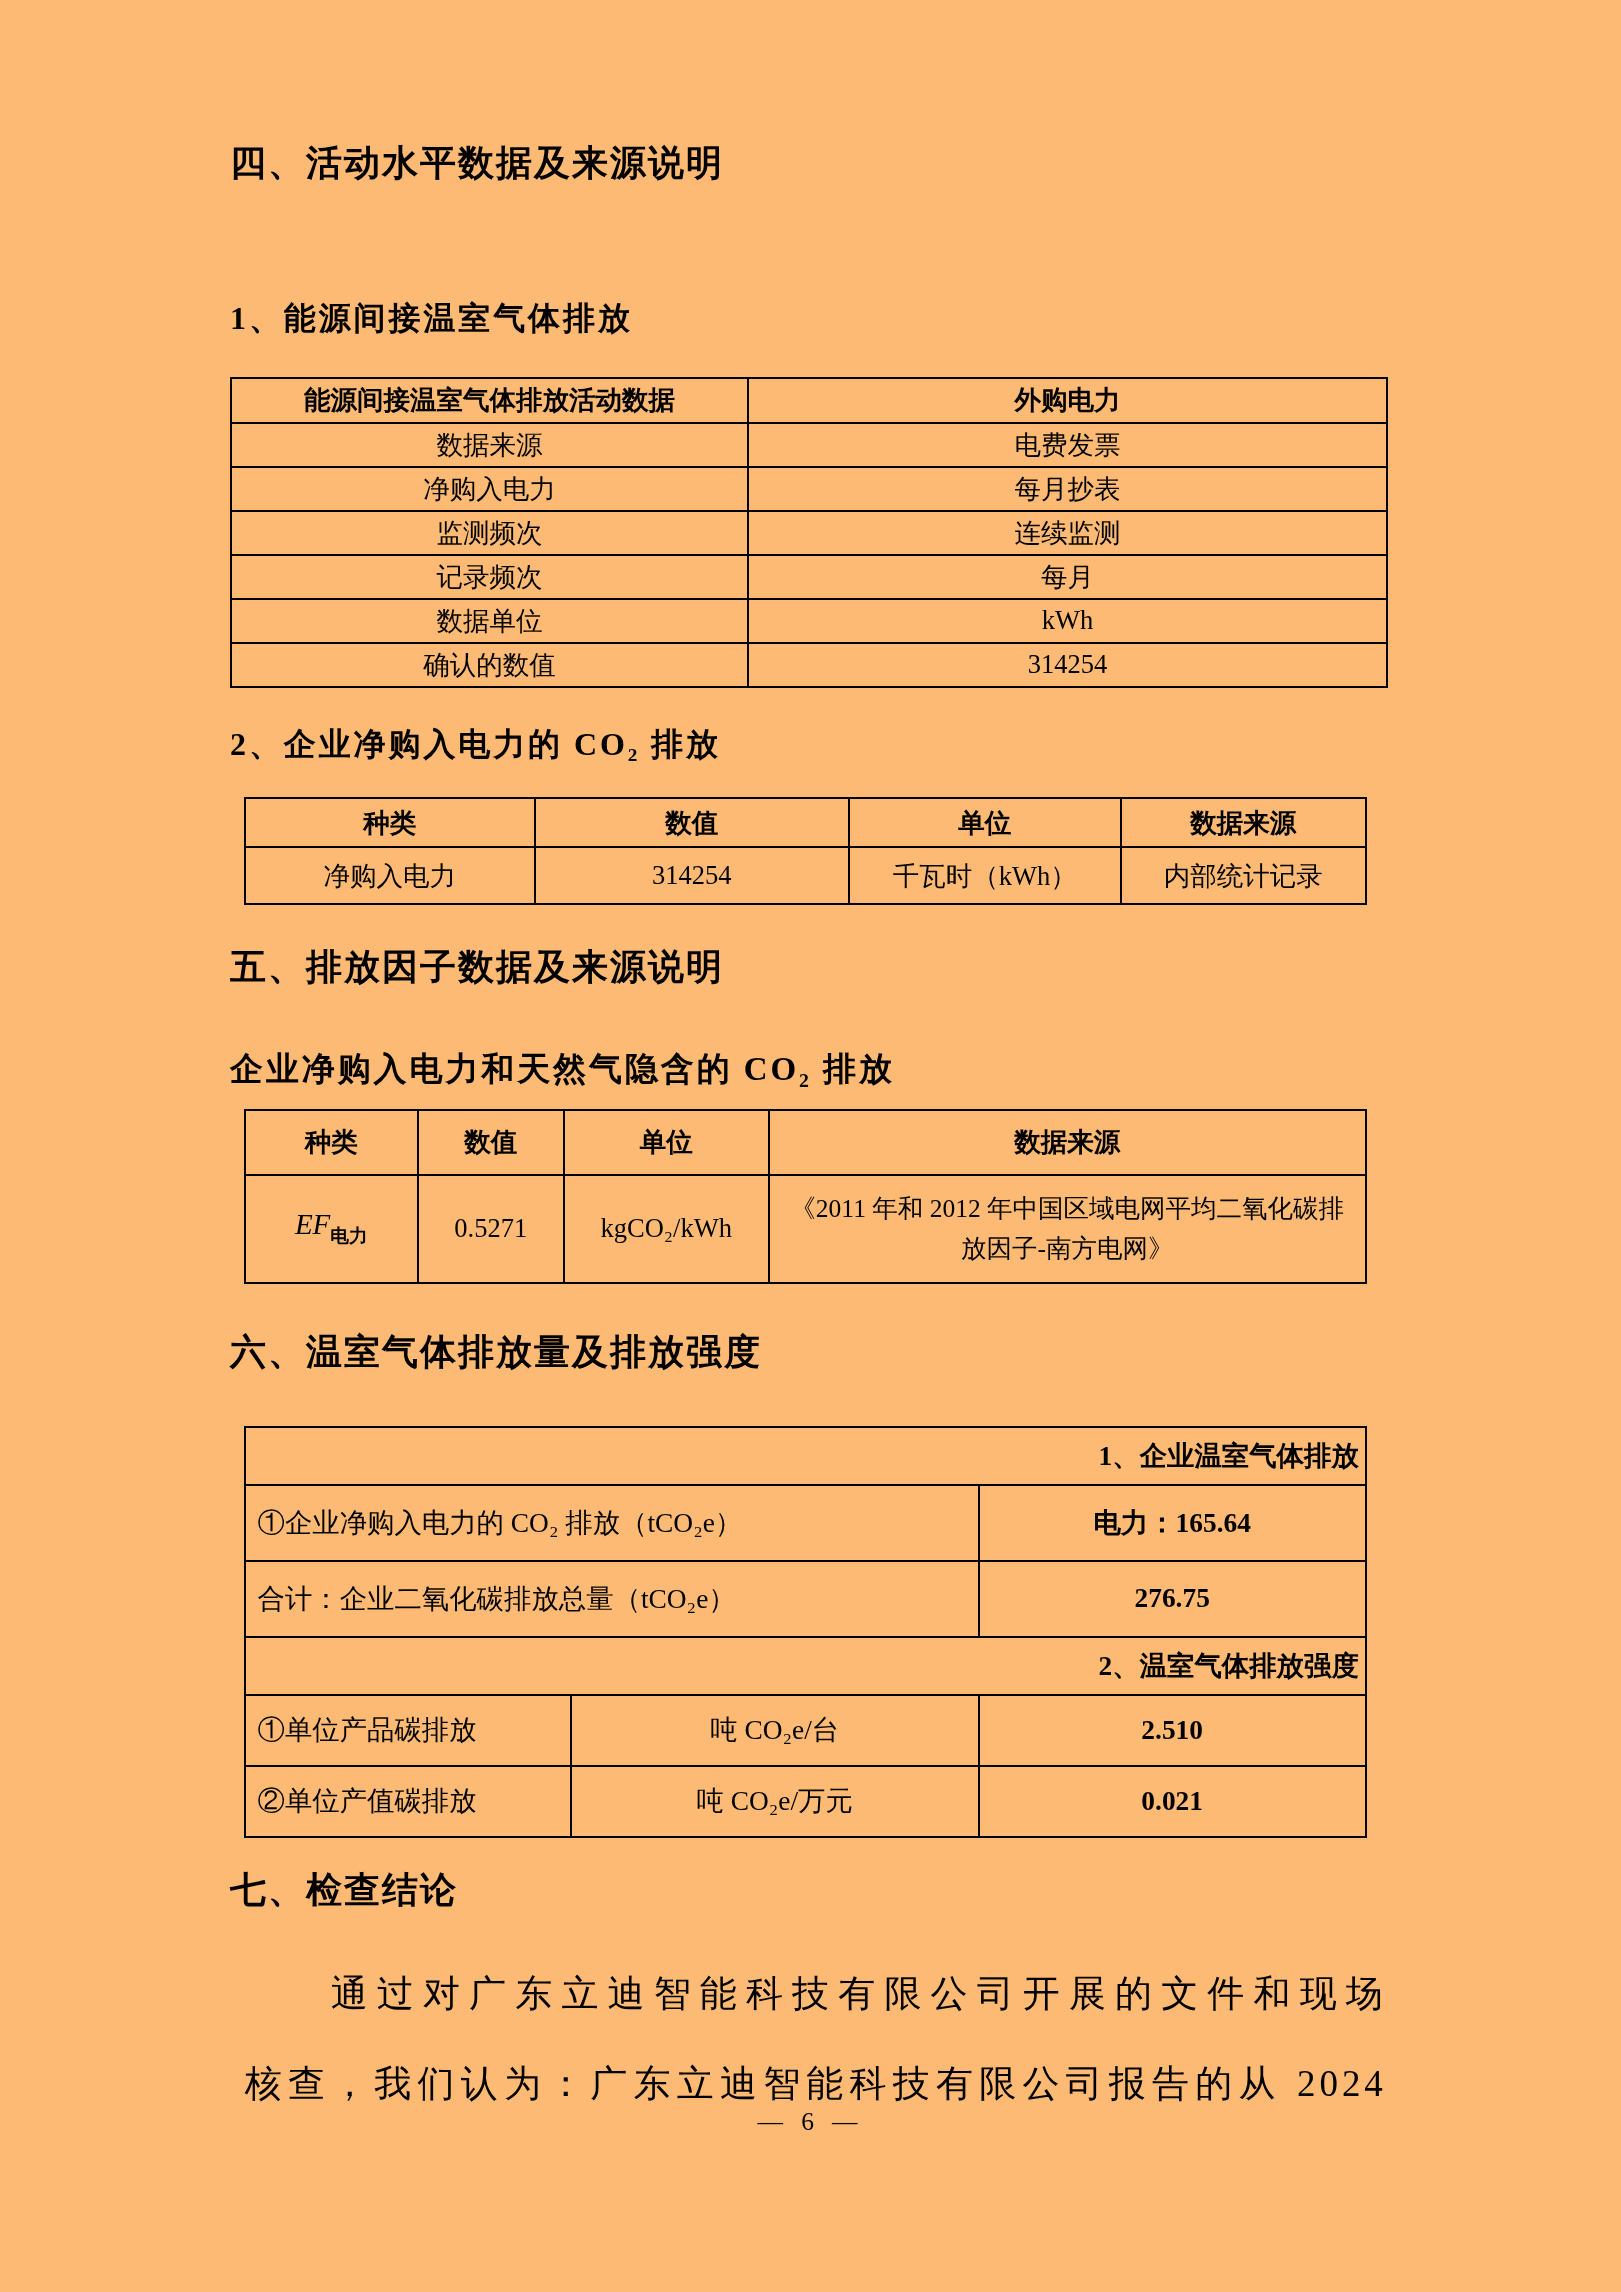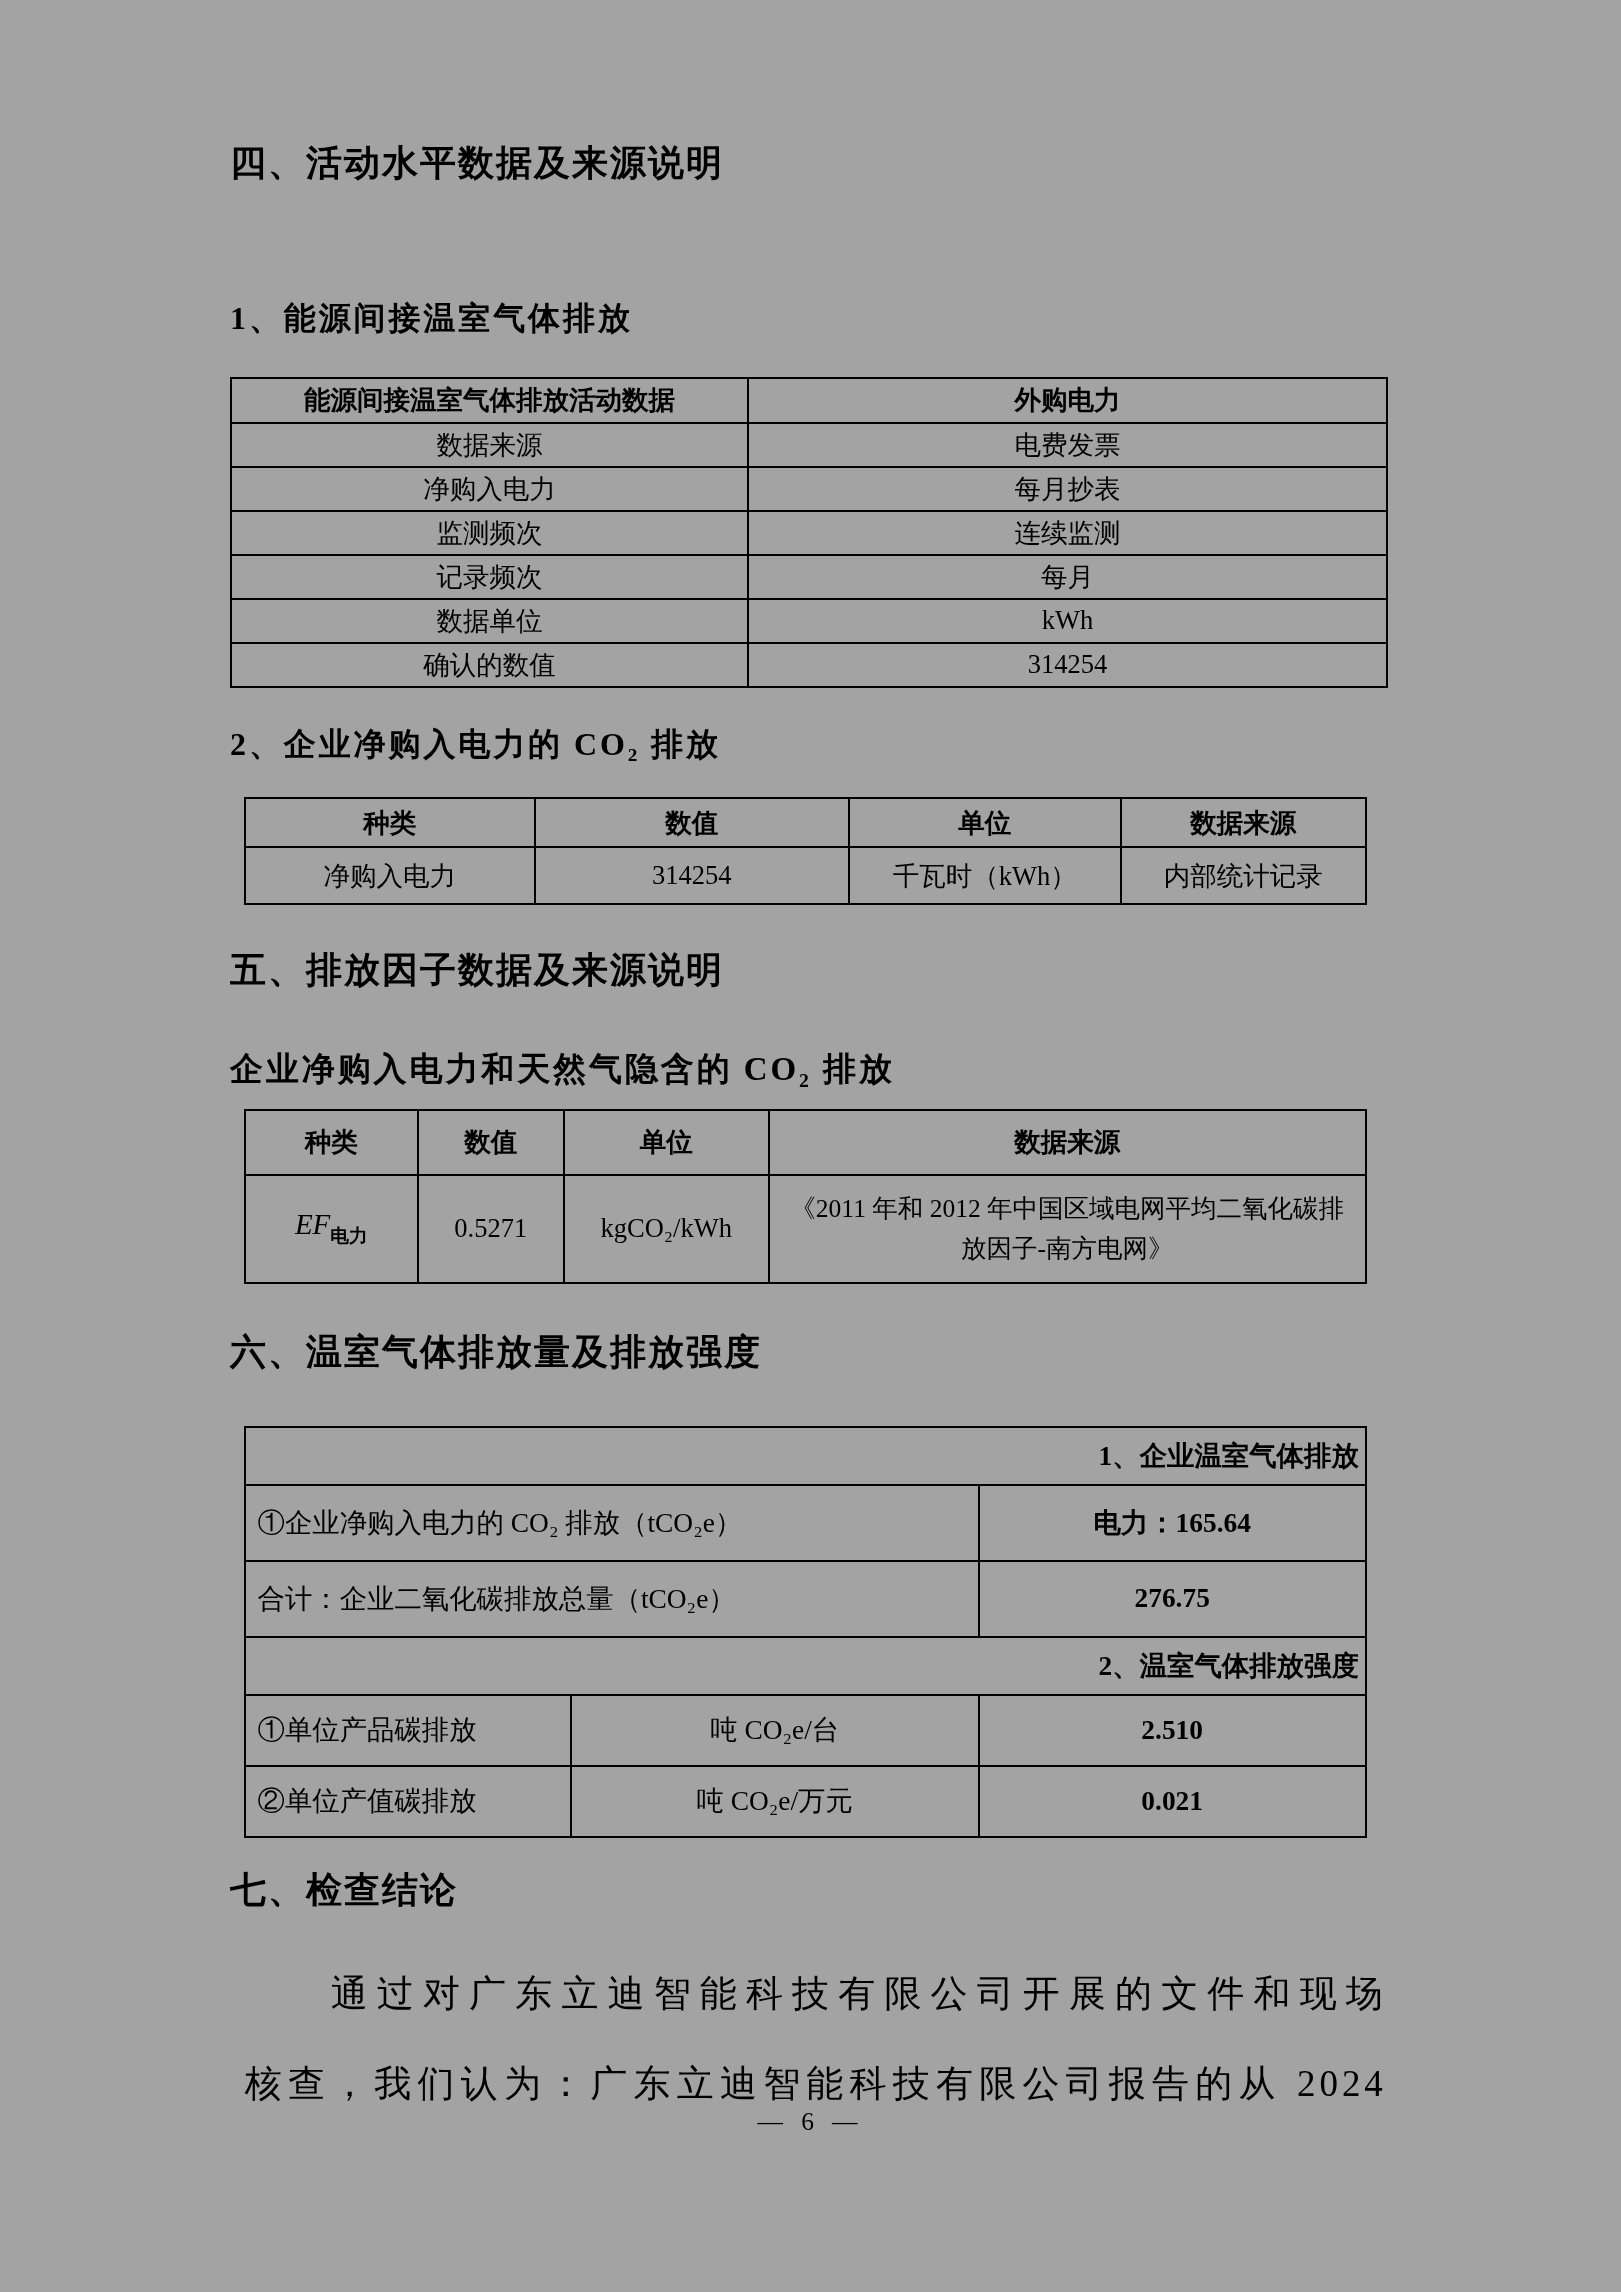--- a/index.html
+++ b/index.html
@@ -1,36 +1,36 @@
 <!DOCTYPE html>
 <html><head>
 <meta charset="utf-8">
 <style>
   html,body { margin:0; padding:0; background:#e8e8e8; }
   .page {
     position:relative; width:1621px; height:2293px; margin:0 auto;
-    background:#a3a3a3; overflow:hidden; color:#000;
+    background:#fdba74; overflow:hidden; color:#000;
     font-family:"Liberation Serif","DejaVu Serif",serif;
   }
   .content { padding:0 233px 0 230px; }
 
   .h-main {
     font-family:"Liberation Sans","DejaVu Sans",sans-serif;
     font-weight:bold; font-size:36px; line-height:1.15;
     letter-spacing:2px;
   }
   .h-sub {
     font-family:"Liberation Serif","DejaVu Serif",serif;
     font-weight:bold; font-size:32px; line-height:1.2;
     letter-spacing:2.9px;
   }
   #sec4-heading { margin-top:142px; }
   #sec4-sub1-heading { margin-top:116px; }
   #sec4-sub2-heading { margin-top:37px; }
-  #sec5-heading { margin-top:44px; }
+  #sec5-heading { margin-top:44px;font-family:Liberation Mono, monospace; }
   #sec5-subheading { margin-top:59px; font-size:33px; }
   #sec6-heading { margin-top:47px; }
   #sec7-heading { margin-top:31px; }
 
   table.t {
     border-collapse:collapse; table-layout:fixed;
     border:2.9px solid #000;
   }
   table.t td {
     border:2px solid #000; text-align:center; vertical-align:middle;

